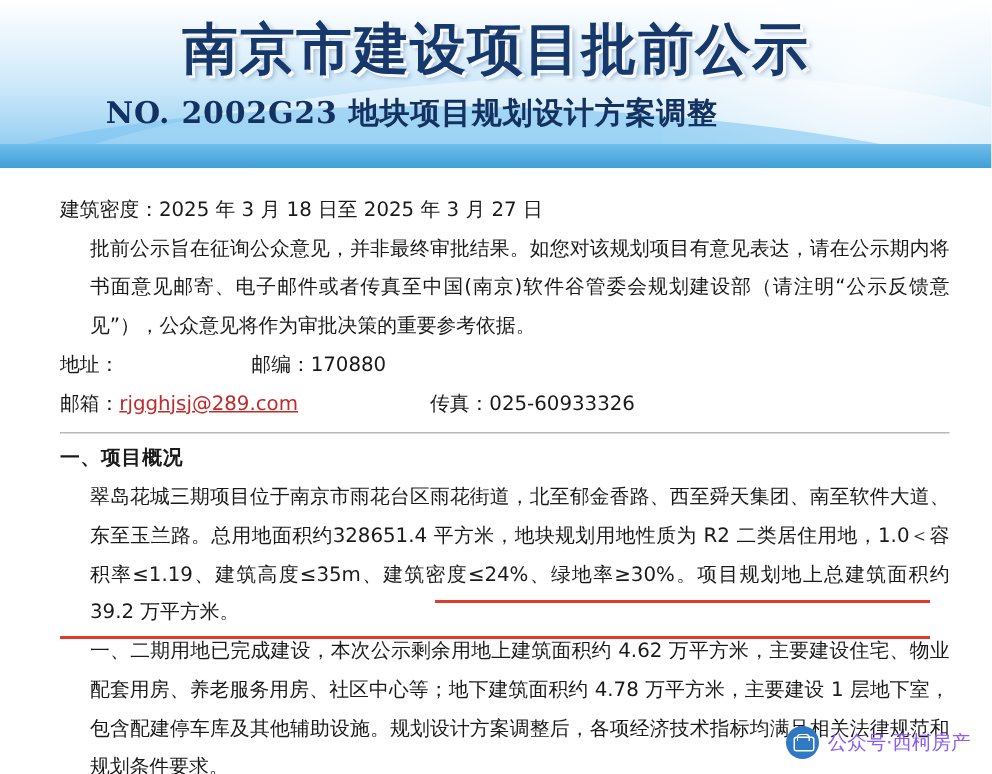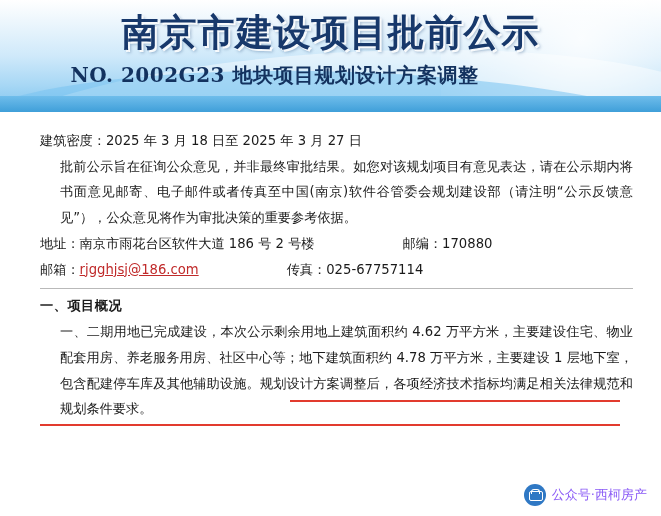--- a/index.html
+++ b/index.html
@@ -205,36 +205,36 @@
   <div class="doc">
 
     <div class="row-line">
       <span>建筑密度：</span><span>2025 年 3 月 18 日至 2025 年 3 月 27 日</span>
     </div>
 
     <div class="para">批前公示旨在征询公众意见，并非最终审批结果。如您对该规划项目有意见表达，请在公示期内将书面意见邮寄、电子邮件或者传真至中国(南京)软件谷管委会规划建设部（请注明“公示反馈意见”），公众意见将作为审批决策的重要参考依据。</div>
 
     <div class="kv">
       <span class="left">地址：</span>
-        <span class="left">南京市雨花台区软件大道 186 号 2 号楼</span>
       <span class="right">邮编：</span>
         <span>170880</span>
     </div>
 
     <div class="kv">
       <span class="left">邮箱：</span>
-        <span class="left email-link">rjgghjsj@186.com</span>
+        <span class="left email-link">rjgghjsj@289.com</span>
       <span class="right">传真：</span>
-        <span>025-67757114</span>
+        <span>025-60933326</span>
     </div>
 
     <hr class="divider">
 
     <div class="section-title">一、项目概况</div>
 
+    <div class="para">翠岛花城三期项目位于南京市雨花台区雨花街道，北至郁金香路、西至舜天集团、南至软件大道、东至玉兰路。总用地面积约328651.4 平方米，地块规划用地性质为 R2 二类居住用地，1.0＜容积率≤1.19、建筑高度≤35m、建筑密度≤24%、绿地率≥30%。项目规划地上总建筑面积约 39.2 万平方米。</div>
 
     <div class="para">一、二期用地已完成建设，本次公示剩余用地上建筑面积约 4.62 万平方米，主要建设住宅、物业配套用房、养老服务用房、社区中心等；地下建筑面积约 4.78 万平方米，主要建设 1 层地下室，包含配建停车库及其他辅助设施。规划设计方案调整后，各项经济技术指标均满足相关法律规范和规划条件要求。</div>
   </div>
 
   <div class="underline-red" style="left:290px; top:400px; width:330px;"></div>
   <div class="underline-red" style="left:40px; top:424px; width:580px;"></div>
 
   <div class="watermark">
     <span class="wm-badge"></span>
     <span>公众号·西柯房产</span>

